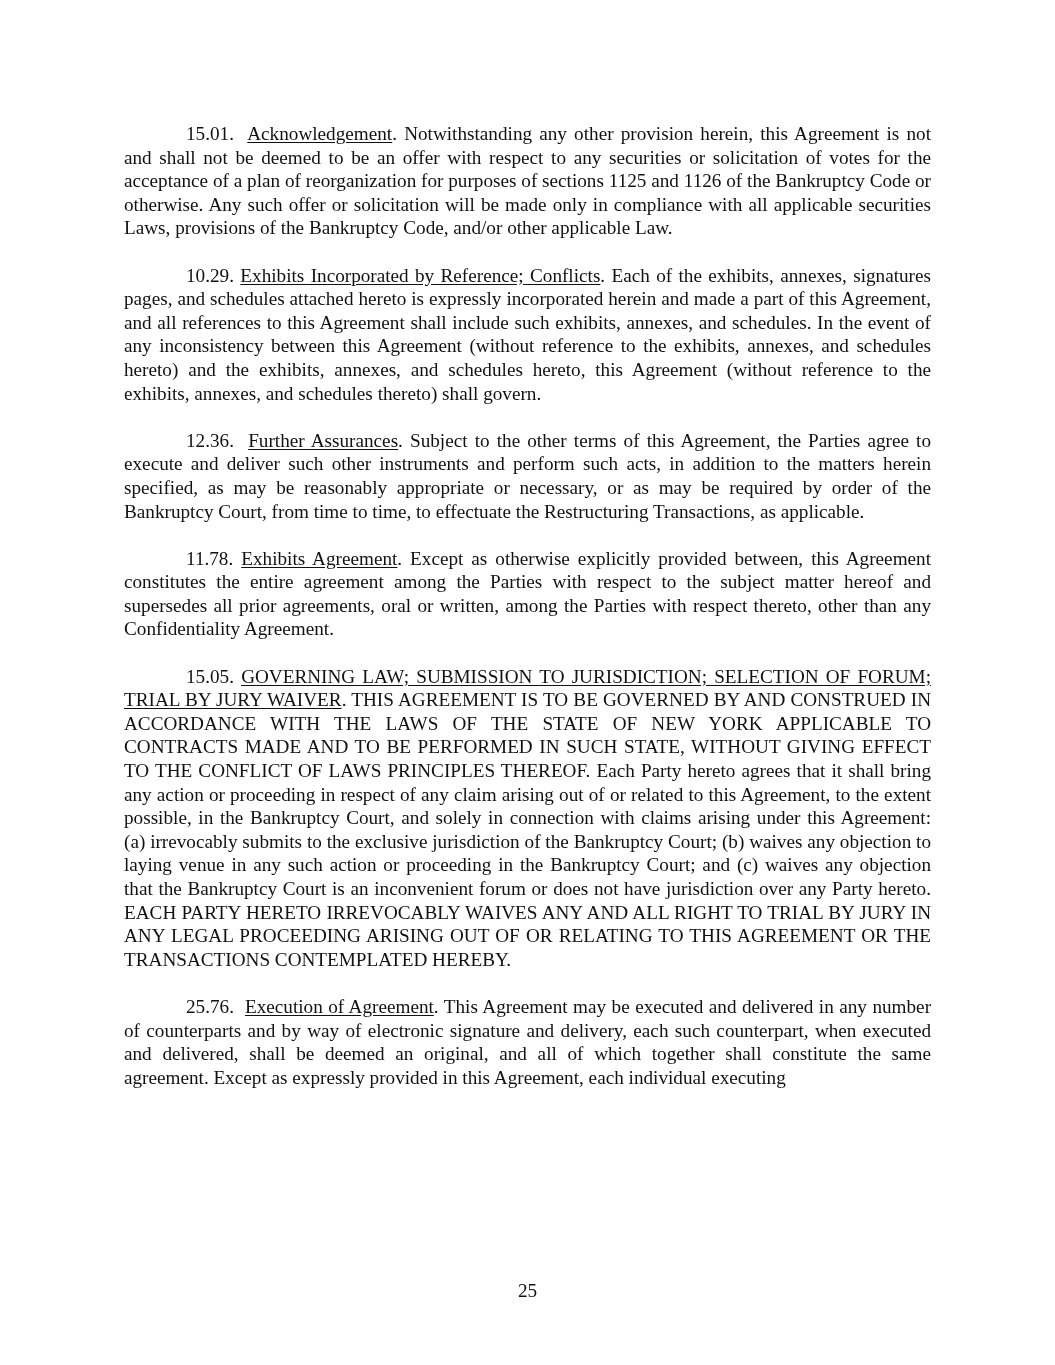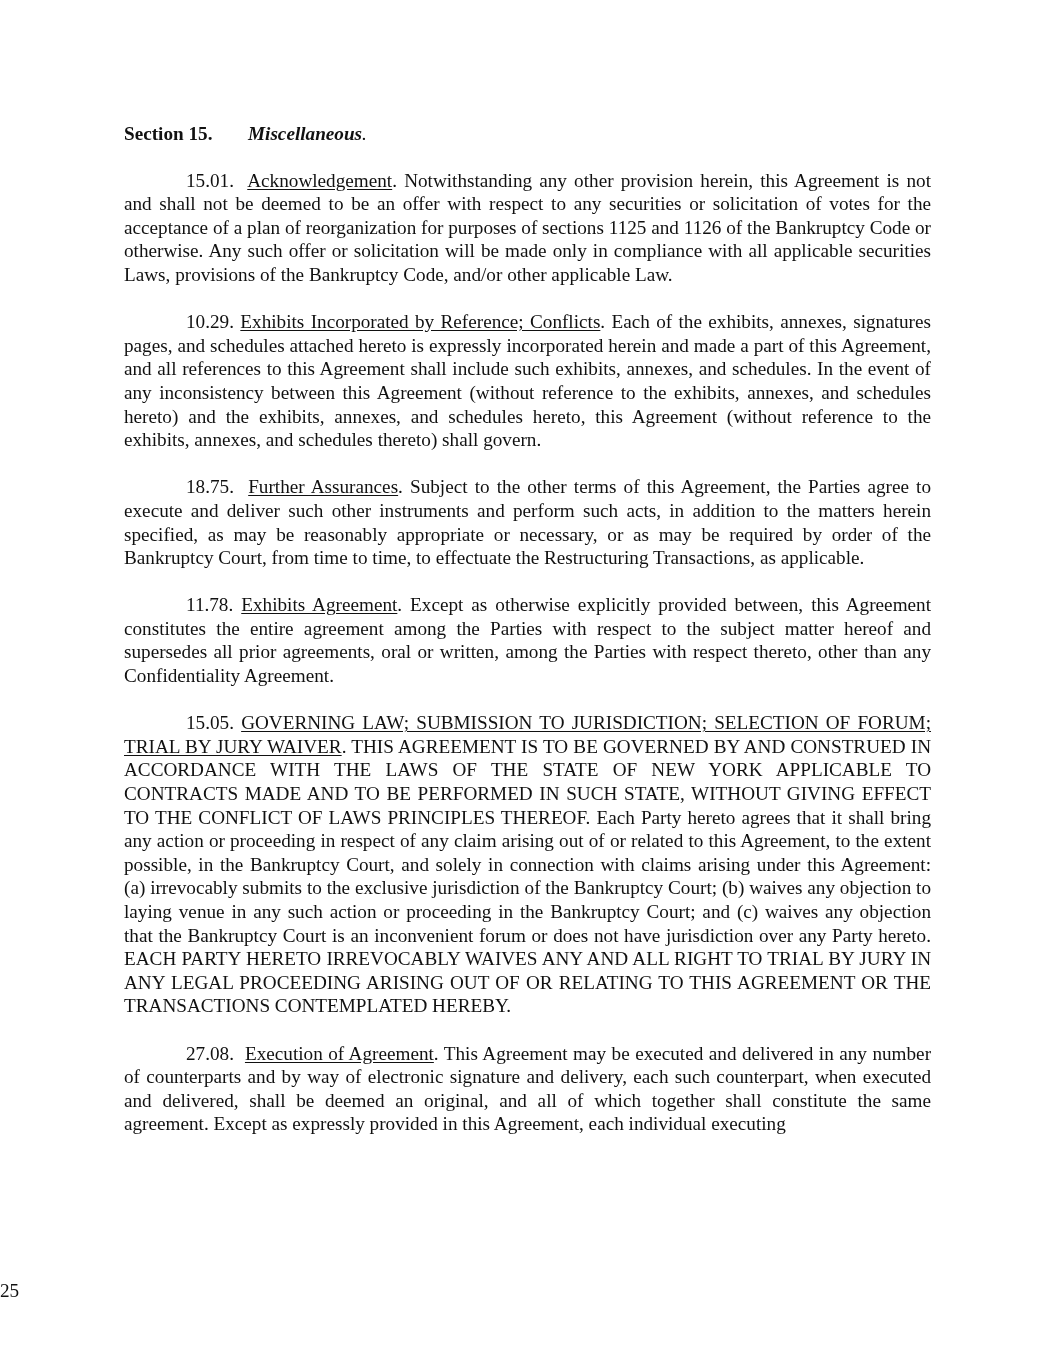--- a/index.html
+++ b/index.html
@@ -13,55 +13,52 @@
     font-size: 19.2px; line-height: 23.6px;
   }
   .heading { margin: 0 0 23px 0; }
   .heading .num { font-weight: bold; display: inline-block; width: 124px; }
   .heading .title { font-weight: bold; font-style: italic; }
   .heading .dot { font-style: italic; }
   p.para { margin: 0 0 23.6px 0; text-align: justify; text-indent: 62px; }
   .u { text-decoration: underline; text-underline-offset: 2px; }
   .footer {
     position: absolute; left: 0; width: 1055px; top: 1280px;
-    text-align: left; font-size: 19.2px;
+    text-align: center; font-size: 19.2px;
   }
 </style>
 </head>
 <body>
 
 <div class="page">
-  <div class="heading">
-    <span class="num">Section 15.</span><span class="title">Miscellaneous</span><span class="dot">.</span>
-  </div>
 
   <p class="para">
     <span>15.01.</span>&nbsp;
     <span class="u">Acknowledgement</span><span>.  Notwithstanding any other provision herein, this Agreement is not and shall not be deemed to be an offer with respect to any securities or solicitation of votes for the acceptance of a plan of reorganization for purposes of sections 1125 and 1126 of the Bankruptcy Code or otherwise.  Any such offer or solicitation will be made only in compliance with all applicable securities Laws, provisions of the Bankruptcy Code, and/or other applicable Law.</span>
   </p>
 
   <p class="para">
     <span>10.29.</span>
     <span class="u">Exhibits Incorporated by Reference; Conflicts</span><span>.  Each of the exhibits, annexes, signatures pages, and schedules attached hereto is expressly incorporated herein and made a part of this Agreement, and all references to this Agreement shall include such exhibits, annexes, and schedules.  In the event of any inconsistency between this Agreement (without reference to the exhibits, annexes, and schedules hereto) and the exhibits, annexes, and schedules hereto, this Agreement (without reference to the exhibits, annexes, and schedules thereto) shall govern.</span>
   </p>
 
   <p class="para">
-    <span>18.75.</span>&nbsp;
+    <span>12.36.</span>&nbsp;
     <span class="u">Further Assurances</span><span>.  Subject to the other terms of this Agreement, the Parties agree to execute and deliver such other instruments and perform such acts, in addition to the matters herein specified, as may be reasonably appropriate or necessary, or as may be required by order of the Bankruptcy Court, from time to time, to effectuate the Restructuring Transactions, as applicable.</span>
   </p>
 
   <p class="para">
     <span>11.78.</span>
     <span class="u">Exhibits Agreement</span><span>.  Except as otherwise explicitly provided between, this Agreement constitutes the entire agreement among the Parties with respect to the subject matter hereof and supersedes all prior agreements, oral or written, among the Parties with respect thereto, other than any Confidentiality Agreement.</span>
   </p>
 
   <p class="para">
     <span>15.05.</span>
     <span class="u">GOVERNING LAW; SUBMISSION TO JURISDICTION; SELECTION OF FORUM; TRIAL BY JURY WAIVER</span><span>.  THIS AGREEMENT IS TO BE GOVERNED BY AND CONSTRUED IN ACCORDANCE WITH THE LAWS OF THE STATE OF NEW YORK APPLICABLE TO CONTRACTS MADE AND TO BE PERFORMED IN SUCH STATE, WITHOUT GIVING EFFECT TO THE CONFLICT OF LAWS PRINCIPLES THEREOF.  Each Party hereto agrees that it shall bring any action or proceeding in respect of any claim arising out of or related to this Agreement, to the extent possible, in the Bankruptcy Court, and solely in connection with claims arising under this Agreement:  (a) irrevocably submits to the exclusive jurisdiction of the Bankruptcy Court; (b) waives any objection to laying venue in any such action or proceeding in the Bankruptcy Court; and (c) waives any objection that the Bankruptcy Court is an inconvenient forum or does not have jurisdiction over any Party hereto.  EACH PARTY HERETO IRREVOCABLY WAIVES ANY AND ALL RIGHT TO TRIAL BY JURY IN ANY LEGAL PROCEEDING ARISING OUT OF OR RELATING TO THIS AGREEMENT OR THE TRANSACTIONS CONTEMPLATED HEREBY.</span>
   </p>
 
   <p class="para">
-    <span>27.08.</span>&nbsp;
+    <span>25.76.</span>&nbsp;
     <span class="u">Execution of Agreement</span><span>.  This Agreement may be executed and delivered in any number of counterparts and by way of electronic signature and delivery, each such counterpart, when executed and delivered, shall be deemed an original, and all of which together shall constitute the same agreement.  Except as expressly provided in this Agreement, each individual executing</span>
   </p>
 </div>
 
 <div class="footer">25</div>
 
 </body></html>

